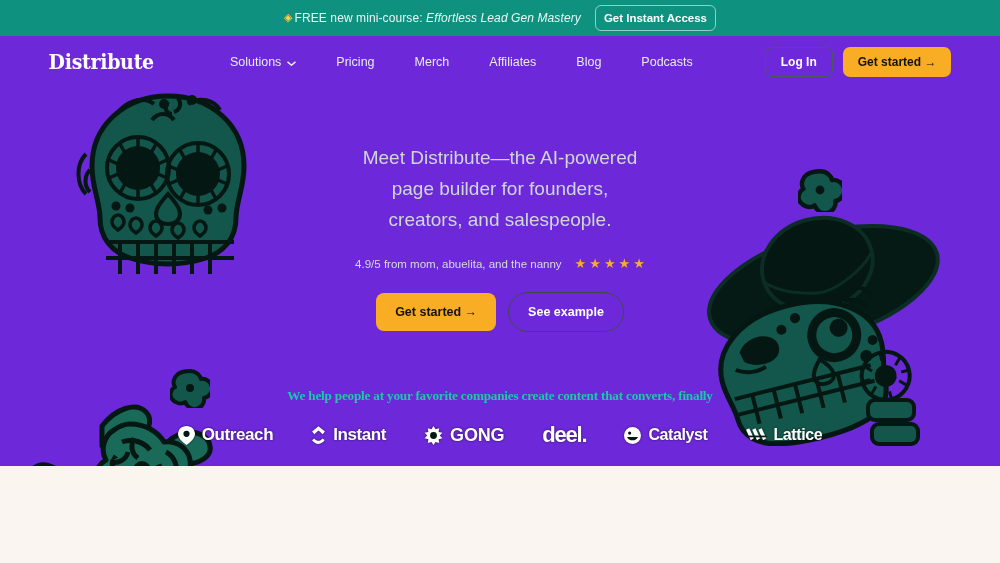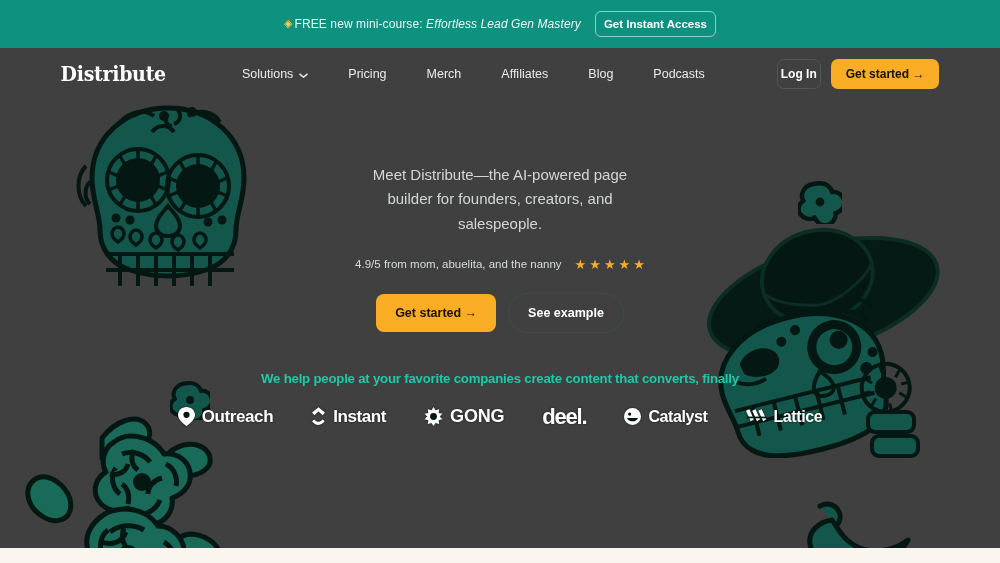--- a/index.html
+++ b/index.html
@@ -6,21 +6,21 @@
   html, body {
     width: 1000px; height: 563px;
     background: #faf5f0;
     font-family: "Liberation Sans", sans-serif;
     overflow: hidden;
   }
 
   
   .announce {
     position: relative;
-    height: 48px;
+    height: 36px;
     background: #0f9180;
     display: flex;
     align-items: center;
     justify-content: center;
     gap: 14px;
     z-index: 6;
   }
   .announce-text {
     font-size: 12px;
     color: #e9f7f4;
@@ -44,22 +44,22 @@
     border-radius: 6px;
     padding: 6px 8px;
     cursor: pointer;
     white-space: nowrap;
     font-family: "Liberation Sans", sans-serif;
   }
 
   
   .hero {
     position: relative;
-    height: 500px;
-    background: #404040;
+    height: 430px;
+    background: #6d28d9;
     overflow: hidden;
   }
 
   
   .decor { position: absolute; inset: 0; pointer-events: none; z-index: 0; }
   .decor svg { position: absolute; display: block; }
 
   
   .nav {
     position: relative;
@@ -105,21 +105,21 @@
     gap: 10px;
     margin-left: 52px;
   }
   .btn-login {
     font-size: 12px;
     font-weight: bold;
     color: #ffffff;
     background: transparent;
     border: 1px solid #4a5a54;
     border-radius: 7px;
-    padding: 7px 3px;
+    padding: 7px 15px;
     cursor: pointer;
     font-family: "Liberation Sans", sans-serif;
   }
   .btn-amber {
     font-size: 12px;
     font-weight: bold;
     color: #171008;
     background: #f9ad25;
     border: none;
     border-radius: 7px;
@@ -139,22 +139,22 @@
   h1.headline {
     font-size: 44px;
     line-height: 1.09;
     font-weight: bold;
     color: #ffffff;
     letter-spacing: -1.2px;
     max-width: 560px;
     margin: 0 auto;
   }
   .sub {
-    margin-top: 17px;
-    font-size: 15px;
+    margin-top: 9px;
+    font-size: 19px;
     line-height: 1.62;
     color: #cfd8d4;
     max-width: 290px;
     margin-left: auto;
     margin-right: auto;
   }
   .rating {
     margin-top: 22px;
     display: flex;
     align-items: center;
@@ -189,25 +189,26 @@
     color: #ffffff;
     background: transparent;
     border: 1px solid #3c4d47;
     border-radius: 20px;
     padding: 12px 19px;
     cursor: pointer;
     font-family: "Liberation Sans", sans-serif;
   }
 
   .proof {
-    margin-top: 38px;
+    margin-top: 56px;
     font-size: 13.2px;
     font-weight: bold;
     color: #1ec8a8;
     letter-spacing: -.2px;
+    font-family: Liberation Serif, serif;
   }
 
   .logos {
     margin-top: 18px;
     display: flex;
     align-items: center;
     justify-content: center;
     gap: 38px;
     filter: drop-shadow(0 0 1px rgba(0,0,0,.6));
   }

